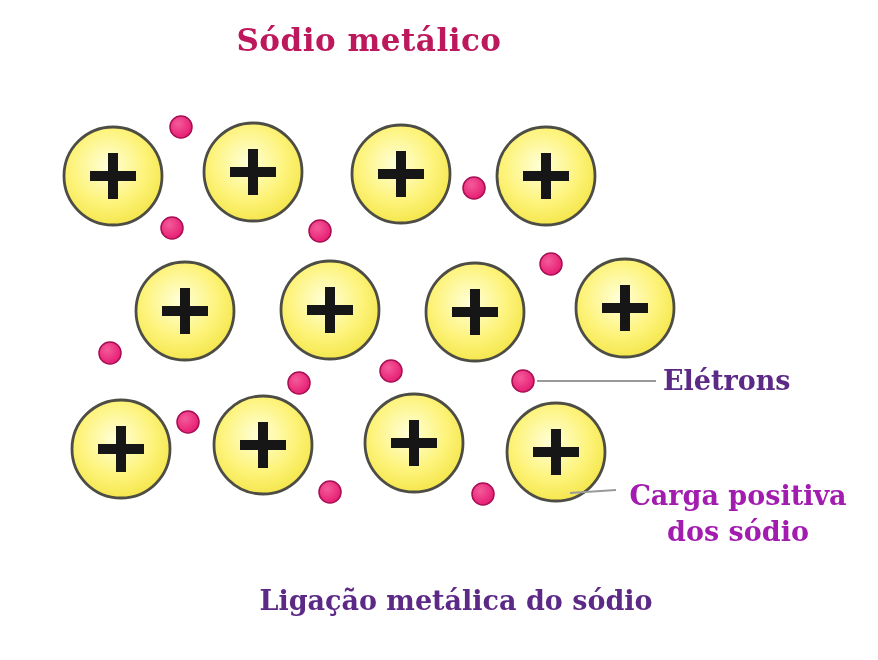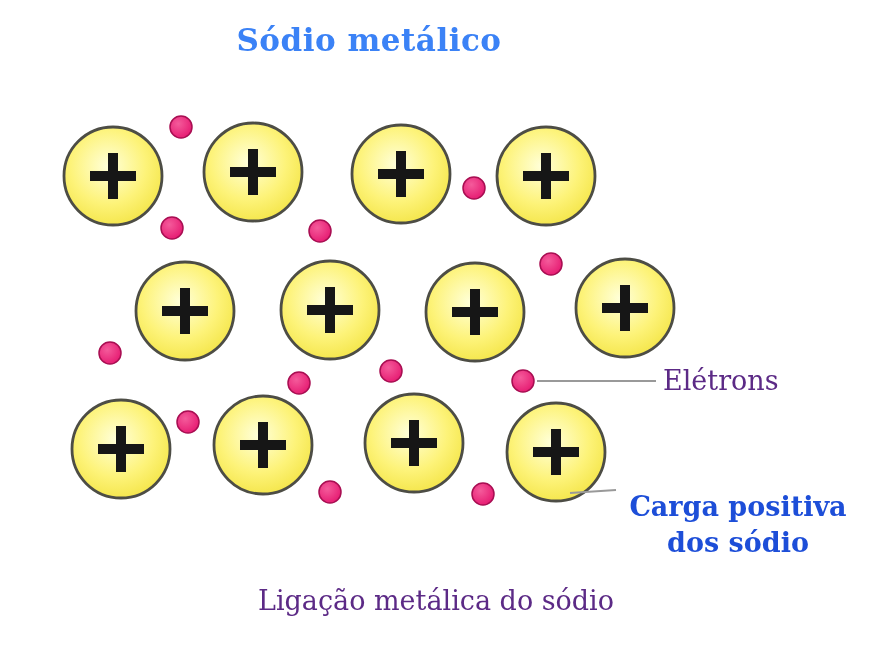--- a/index.html
+++ b/index.html
@@ -22,54 +22,53 @@
     width: 878px;
     height: 660px;
   }
   .title {
     position: absolute;
     left: 369px;
     top: 22px;
     transform: translateX(-50%);
     font-size: 31px;
     font-weight: bold;
-    color: #3b82f6;
+    color: #be185d;
     white-space: nowrap;
     letter-spacing: 0.5px;
   }
   .caption {
     position: absolute;
-    left: 436px;
+    left: 456px;
     top: 585px;
     transform: translateX(-50%);
     font-size: 27px;
-    font-weight: normal;
+    font-weight: bold;
     color: #5c2a86;
     white-space: nowrap;
   }
   .electrons-label {
     position: absolute;
     left: 663px;
     top: 365px;
     font-size: 27px;
-    font-weight: normal;
+    font-weight: bold;
     color: #5c2a86;
     white-space: nowrap;
   }
   .positive-charge-label {
     position: absolute;
     left: 616px;
     top: 478px;
     width: 244px;
     text-align: center;
     font-size: 27px;
     font-weight: bold;
-    color: #1d4ed8;
+    color: #a21caf;
     line-height: 36px;
-    margin-top: 11px;
   }
 </style>
 </head>
 <body>
 
 <div class="canvas">
 
   <svg class="diagram-svg" viewBox="0 0 878 660" xmlns="http://www.w3.org/2000/svg">
     <defs>
       <radialGradient id="ionGrad" cx="45%" cy="40%" r="70%">

